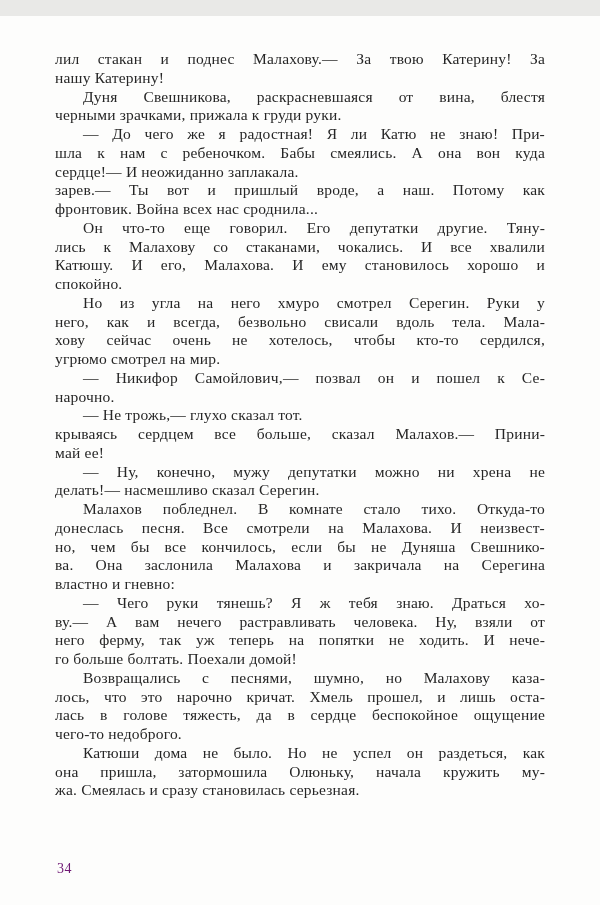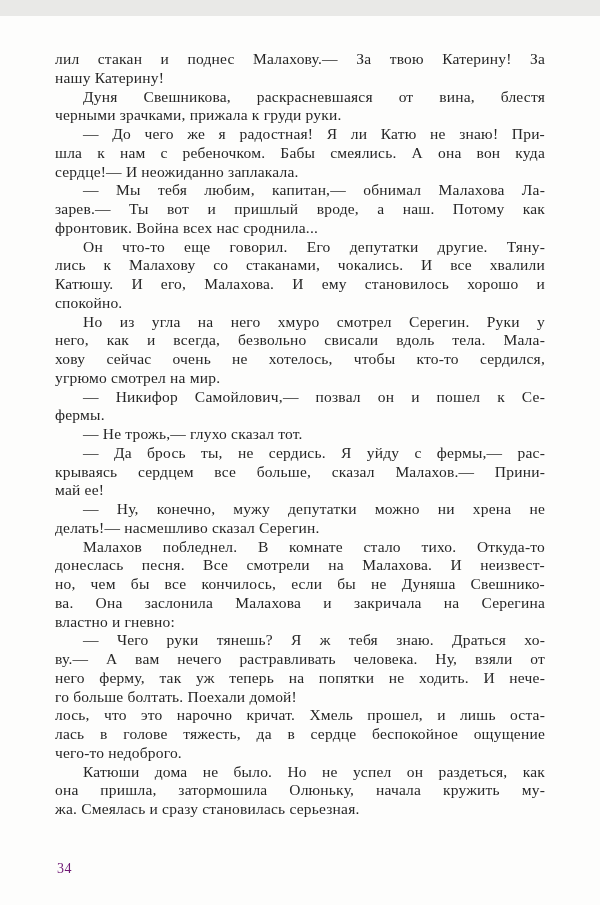--- a/index.html
+++ b/index.html
@@ -52,48 +52,47 @@
 
 <div class="page" style="background: rgb(253, 253, 252); color: rgb(38, 38, 38);">
   <div class="textblock">
       <div class="line">лил стакан и поднес Малахову.— За твою Катерину! За</div>
       <div class="line end">нашу Катерину!</div>
       <div class="line indent">Дуня Свешникова, раскрасневшаяся от вина, блестя</div>
       <div class="line end">черными зрачками, прижала к груди руки.</div>
       <div class="line indent">— До чего же я радостная! Я ли Катю не знаю! При-</div>
       <div class="line">шла к нам с ребеночком. Бабы смеялись. А она вон куда</div>
       <div class="line end">сердце!— И неожиданно заплакала.</div>
-      <div class="line indent">— Мы тебя любим, капитан,— обнимал Малахова Ла-</div>
       <div class="line">зарев.— Ты вот и пришлый вроде, а наш. Потому как</div>
       <div class="line end">фронтовик. Война всех нас сроднила...</div>
       <div class="line indent">Он что-то еще говорил. Его депутатки другие. Тяну-</div>
       <div class="line">лись к Малахову со стаканами, чокались. И все хвалили</div>
       <div class="line">Катюшу. И его, Малахова. И ему становилось хорошо и</div>
       <div class="line end">спокойно.</div>
       <div class="line indent">Но из угла на него хмуро смотрел Серегин. Руки у</div>
       <div class="line">него, как и всегда, безвольно свисали вдоль тела. Мала-</div>
       <div class="line">хову сейчас очень не хотелось, чтобы кто-то сердился,</div>
       <div class="line end">угрюмо смотрел на мир.</div>
       <div class="line indent">— Никифор Самойлович,— позвал он и пошел к Се-</div>
-      <div class="line end">фермы.</div>
+      <div class="line end">нарочно.</div>
       <div class="line indent end">— Не трожь,— глухо сказал тот.</div>
-      <div class="line indent">— Да брось ты, не сердись. Я уйду с  фермы,— рас-</div>
       <div class="line">крываясь сердцем все больше, сказал Малахов.— Прини-</div>
       <div class="line end">май ее!</div>
       <div class="line indent">— Ну, конечно, мужу депутатки можно ни хрена не</div>
       <div class="line end">делать!— насмешливо сказал Серегин.</div>
       <div class="line indent">Малахов побледнел. В комнате стало тихо. Откуда-то</div>
       <div class="line">донеслась песня. Все смотрели на Малахова. И неизвест-</div>
       <div class="line">но, чем бы все кончилось, если бы не Дуняша Свешнико-</div>
       <div class="line">ва. Она заслонила Малахова и закричала на Серегина</div>
       <div class="line end">властно и гневно:</div>
       <div class="line indent">— Чего руки тянешь? Я ж тебя знаю. Драться хо-</div>
       <div class="line">ву.— А вам нечего растравливать человека. Ну, взяли от</div>
       <div class="line">него ферму, так уж теперь на попятки не ходить. И нече-</div>
       <div class="line end">го больше болтать. Поехали домой!</div>
+      <div class="line indent">Возвращались с песнями, шумно, но Малахову каза-</div>
       <div class="line">лось, что это нарочно кричат. Хмель прошел, и лишь оста-</div>
       <div class="line">лась в голове тяжесть, да в сердце беспокойное ощущение</div>
       <div class="line end">чего-то  недоброго.</div>
       <div class="line indent">Катюши дома не было. Но не успел он раздеться, как</div>
       <div class="line">она пришла, затормошила Олюньку, начала кружить му-</div>
       <div class="line end">жа. Смеялась и сразу становилась серьезная.</div>
     </div>
   <div class="pagenum">34</div>
 </div>
 

